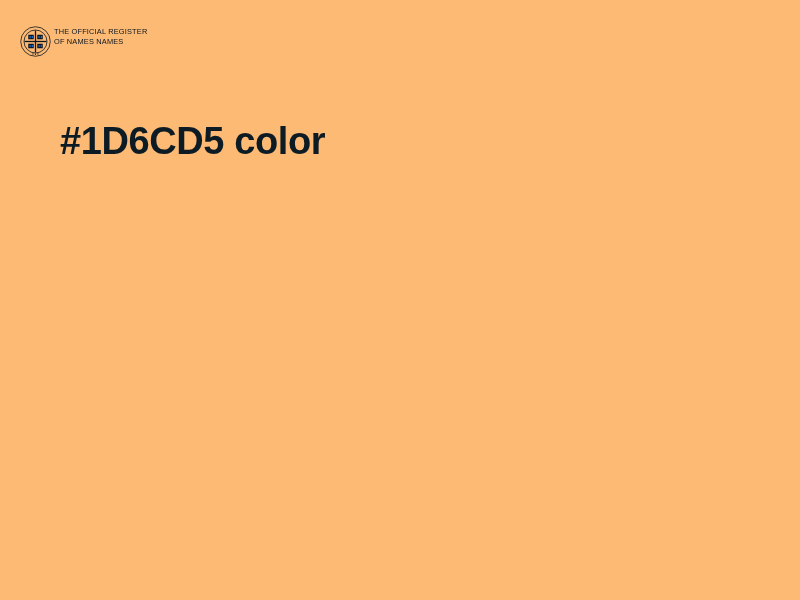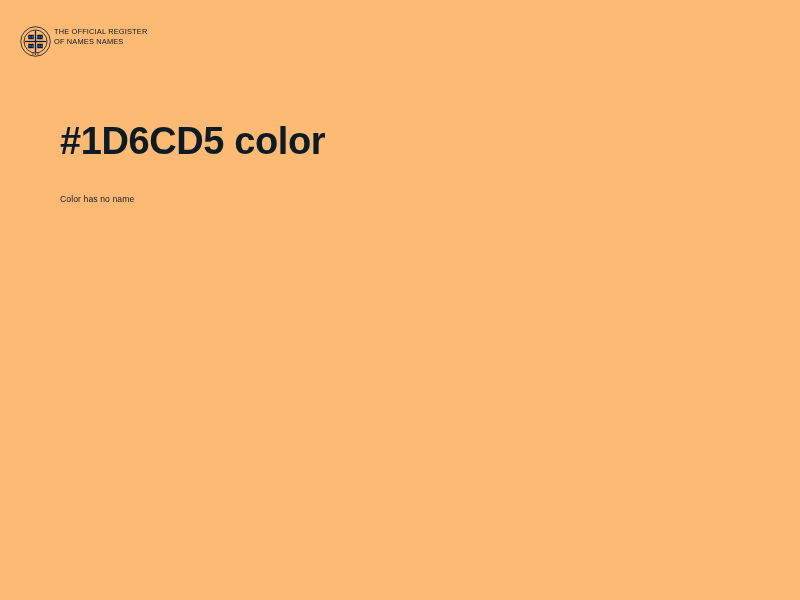--- a/index.html
+++ b/index.html
@@ -114,16 +114,15 @@
     </span>
 
     <div class="brand-text">
       <span class="line">THE OFFICIAL REGISTER</span>
       <span class="line">OF NAMES NAMES</span>
     </div>
   </div>
 
   <div class="content">
     <h1 class="color-title">#1D6CD5 color</h1>
-    <p class="color-subtitle">Color has no name</p>
   </div>
 
 </div>
 
 </body></html>

